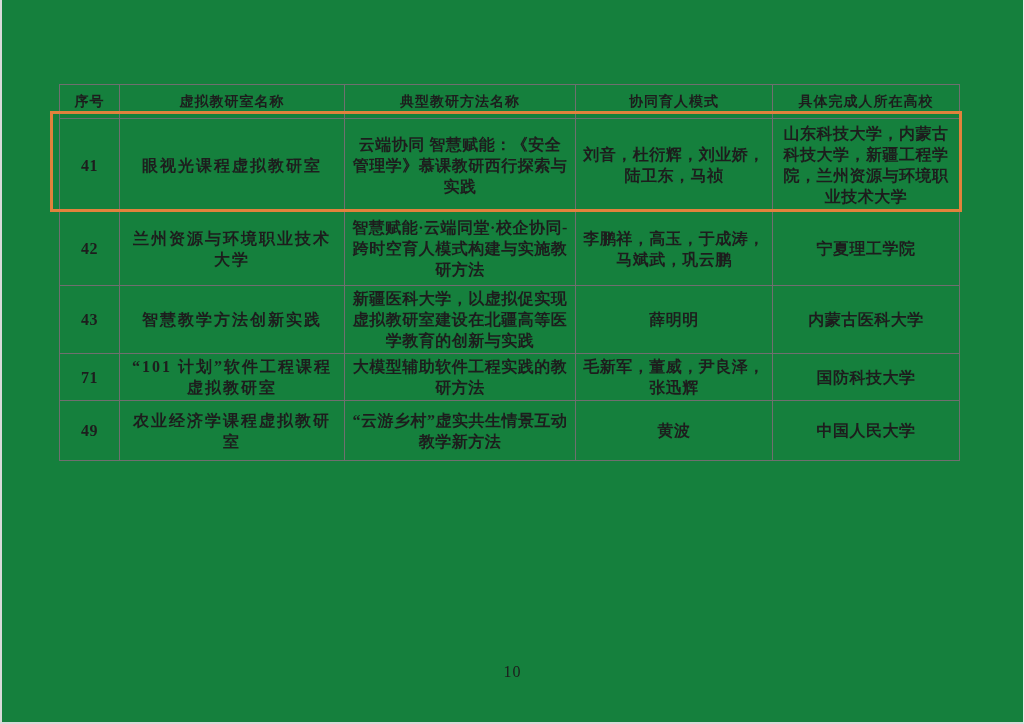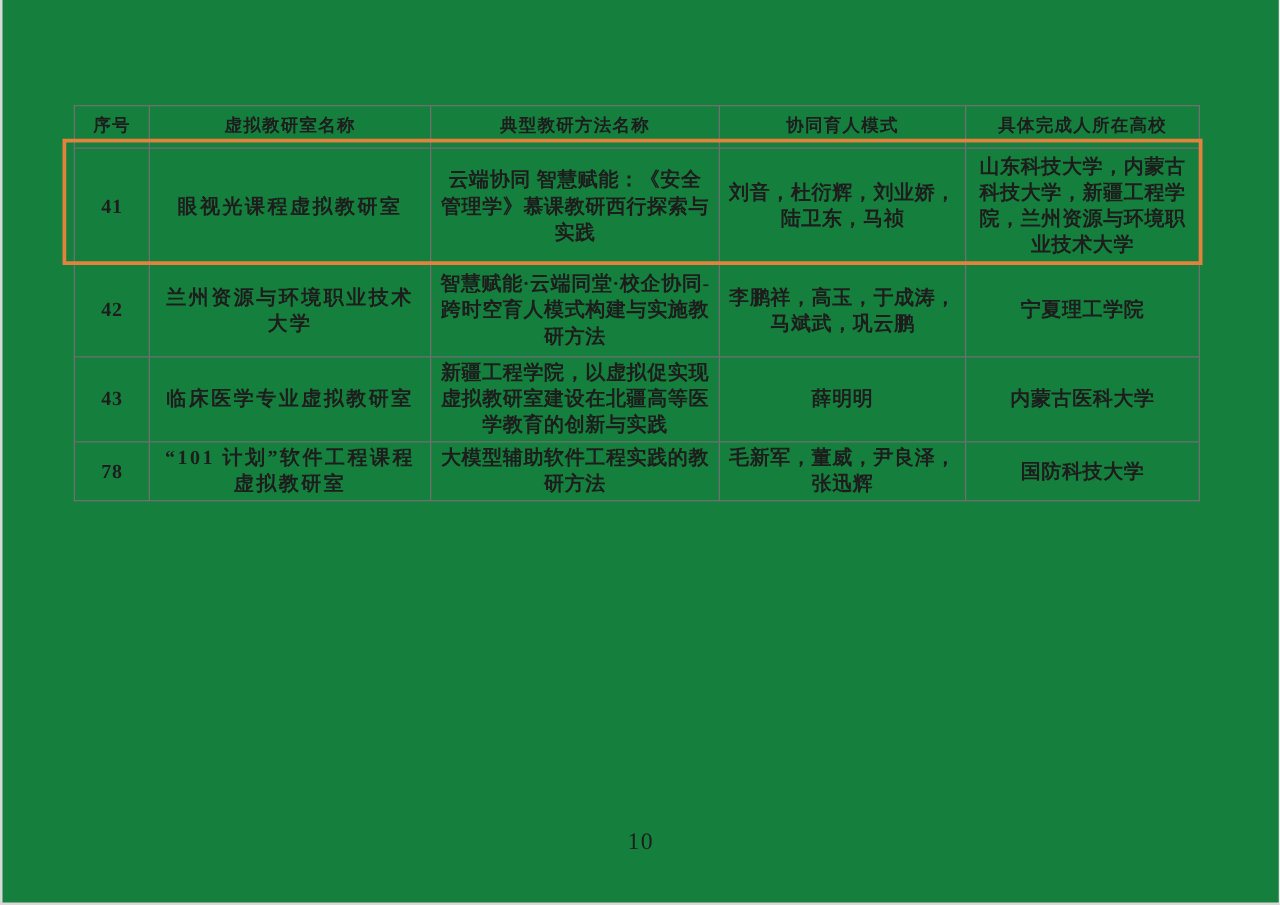--- a/index.html
+++ b/index.html
@@ -75,21 +75,21 @@
     border: 3px solid #e2823c;
     pointer-events: none;
     z-index: 5;
   }
   .page-number {
     position: absolute;
     left: 0;
     right: 0;
     top: 663px;
     text-align: center;
-    font-size: 19px;
+    font-size: 16px;
     letter-spacing: 1px;
     color: #1d1d1d;
   }
 </style>
 </head>
 <body>
 
 <div class="page">
 
   <table class="doc-table">
@@ -119,31 +119,38 @@
       </tr>
       <tr class="h-42">
         <td>42</td>
         <td class="cell-room">兰州资源与环境职业技术大学</td>
         <td>智慧赋能·云端同堂·校企协同-跨时空育人模式构建与实施教研方法</td>
         <td>李鹏祥，高玉，于成涛，马斌武，巩云鹏</td>
         <td>宁夏理工学院</td>
       </tr>
       <tr class="h-43">
         <td>43</td>
-        <td class="cell-room">临床医学专业虚拟教研室</td>
-        <td>新疆工程学院，以虚拟促实现虚拟教研室建设在北疆高等医学教育的创新与实践</td>
+        <td class="cell-room">智慧教学方法创新实践</td>
+        <td>新疆医科大学，以虚拟促实现虚拟教研室建设在北疆高等医学教育的创新与实践</td>
         <td>薛明明</td>
         <td>内蒙古医科大学</td>
       </tr>
       <tr class="h-45">
-        <td>78</td>
+        <td>71</td>
         <td class="cell-room">“101 计划”软件工程课程虚拟教研室</td>
         <td>大模型辅助软件工程实践的教研方法</td>
         <td>毛新军，董威，尹良泽，张迅辉</td>
         <td>国防科技大学</td>
+      </tr>
+      <tr class="h-49">
+        <td>49</td>
+        <td class="cell-room">农业经济学课程虚拟教研室</td>
+        <td>“云游乡村”虚实共生情景互动教学新方法</td>
+        <td>黄波</td>
+        <td>中国人民大学</td>
       </tr>
     </tbody>
   </table>
 
   <div class="highlight-box"></div>
 
   <div class="page-number">10</div>
 
 </div>
 

